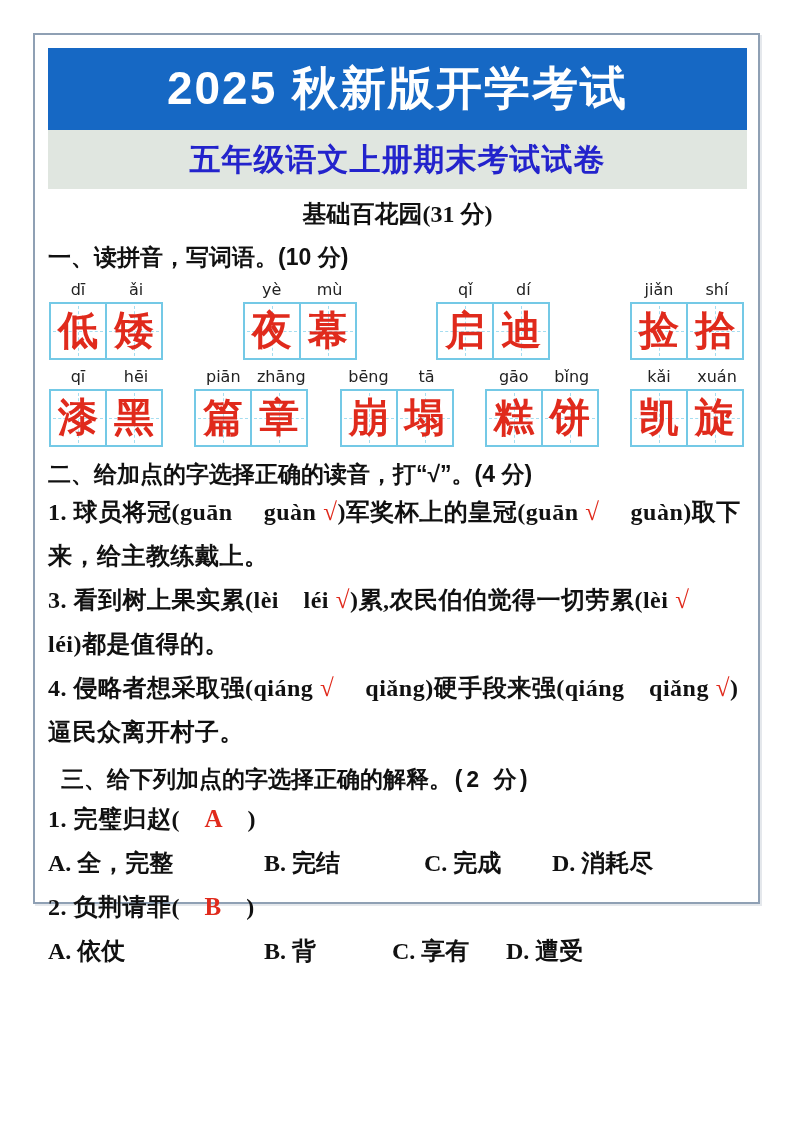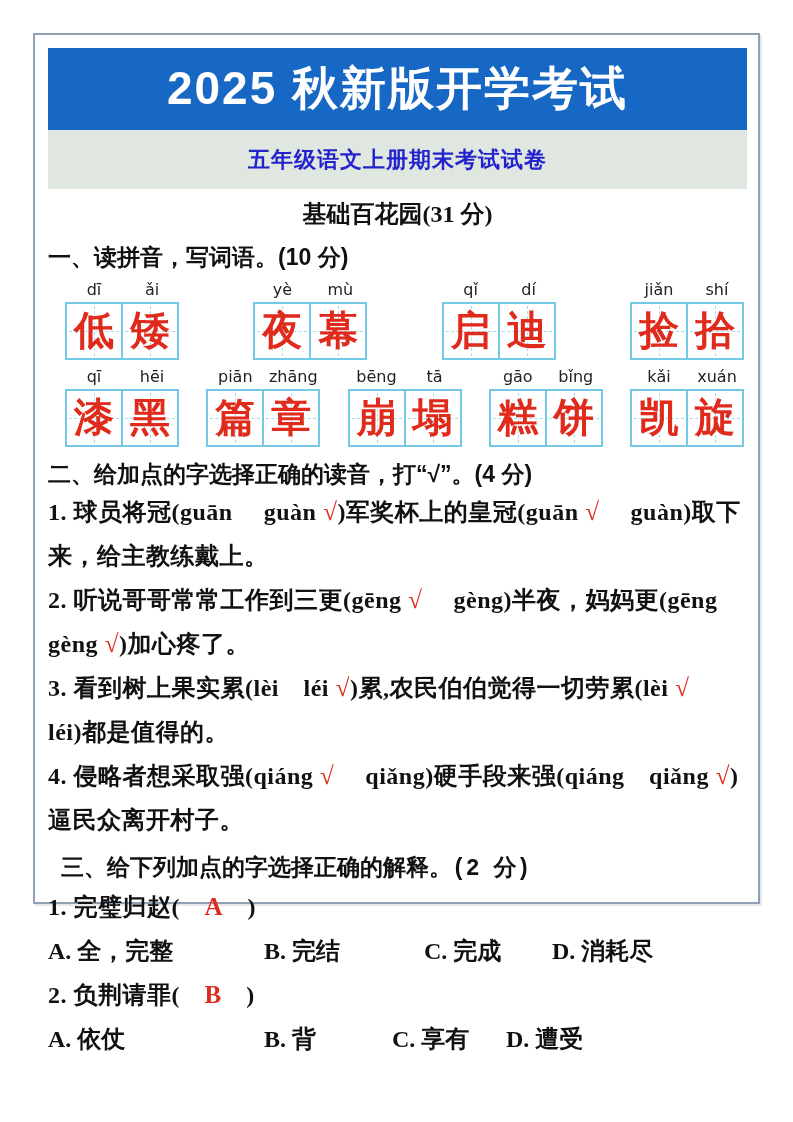--- a/index.html
+++ b/index.html
@@ -32,39 +32,39 @@
   }
   .banner span{
     color:#ffffff;font-family:"Liberation Sans","DejaVu Sans",sans-serif;
     font-weight:bold;font-size:46px;letter-spacing:2px;
   }
   .subtitle{
     height:59px;background:var(--subtitle-bg);
     display:flex;align-items:center;justify-content:center;
   }
   .subtitle span{
-    color:var(--subtitle-text);font-weight:bold;font-size:22px;letter-spacing:1px;
+    color:var(--subtitle-text);font-weight:bold;font-size:31px;letter-spacing:1px;
   }
   .section-title{
     margin-top:9px;text-align:center;
     font-family:Liberation Serif, serif;
     font-weight:bold;font-size:24px;
   }
   .q-heading{
     margin-top:11px;
     font-family:"Liberation Sans","DejaVu Sans",sans-serif;
     font-weight:bold;font-size:23px;line-height:32px;
   }
   .q-heading.indent{padding-left:13px;font-family:Liberation Mono, monospace;}
   
   .word-row{
     display:flex;justify-content:space-between;
     margin-top:7px;padding:0 1px;
   }
-  .word-group{width:116px;margin-left:16px;}
+  .word-group{width:116px;}
   .pinyin-row{display:flex;height:22px;}
   .pinyin-row span{
     flex:1;text-align:center;
     font-family:"DejaVu Sans","Liberation Sans",sans-serif;
     font-size:16px;color:#222;
   }
   .box-pair{display:flex;}
   .char-box{
     position:relative;width:58px;height:58px;
     border:2px solid var(--box-border);
@@ -240,21 +240,20 @@
               <b>旋</b>
             </div>
           </div>
         </div>
       </div>
     </div>
 
   <div class="q-heading">二、给加点的字选择正确的读音，打“√”。(4 分)</div>
   <div id="q2-items">
       <p class="item"><span>1. 球员将冠(guān　 guàn</span><span class="red"> √</span><span>)军奖杯上的皇冠(guān</span><span class="red"> √</span><span>　 guàn)取下来，给主教练戴上。</span></p>
-      <p class="item"><span>2. 听说哥哥常常工作到三更(gēng</span><span class="red"> √</span><span>　 gèng)半夜，妈妈更(gēng gèng</span><span class="red"> √</span><span>)加心疼了。</span></p>
       <p class="item"><span>3. 看到树上果实累(lèi　léi</span><span class="red"> √</span><span>)累,农民伯伯觉得一切劳累(lèi</span><span class="red"> √</span><span>　léi)都是值得的。</span></p>
       <p class="item"><span>4. 侵略者想采取强(qiáng</span><span class="red"> √</span><span>　 qiǎng)硬手段来强(qiáng　qiǎng</span><span class="red"> √</span><span>)逼民众离开村子。</span></p>
     </div>
 
   <div class="q-heading indent">三、给下列加点的字选择正确的解释。(2 分)</div>
   <div id="q3-items">
       <p class="item"><span>1. 完璧归赵(　</span><span class="red">A</span><span>　)</span></p>
       <div class="opts r0"><span class="opt o0">A. 全，完整</span><span class="opt o1">B. 完结</span><span class="opt o2">C. 完成</span><span class="opt o3">D. 消耗尽</span></div>
       <p class="item"><span>2. 负荆请罪(　</span><span class="red">B</span><span>　)</span></p>
       <div class="opts r1"><span class="opt o0">A. 依仗</span><span class="opt o1">B. 背</span><span class="opt o2">C. 享有</span><span class="opt o3">D. 遭受</span></div>

